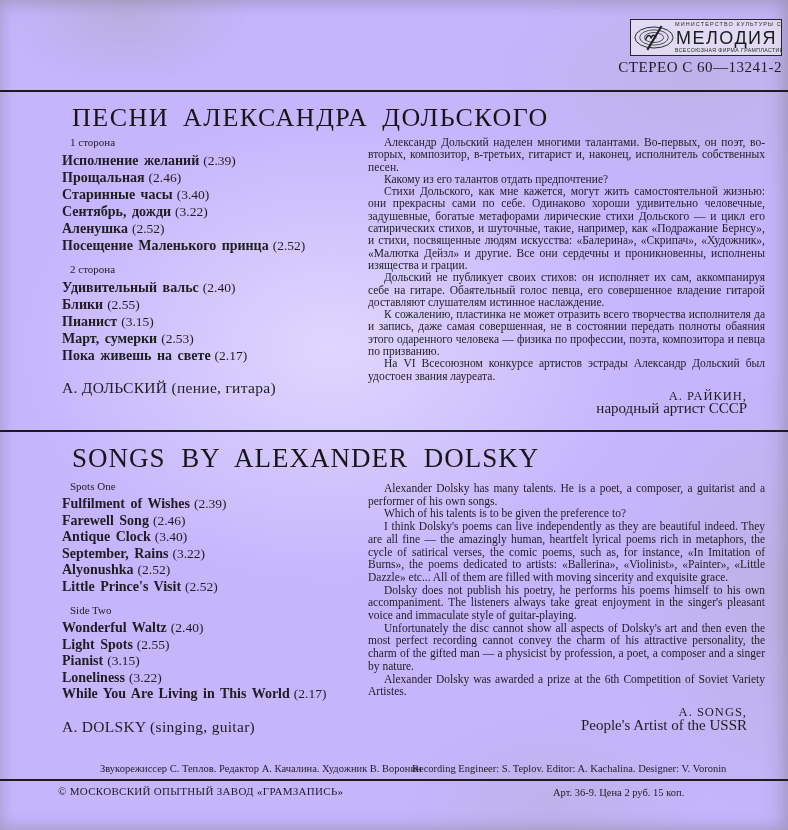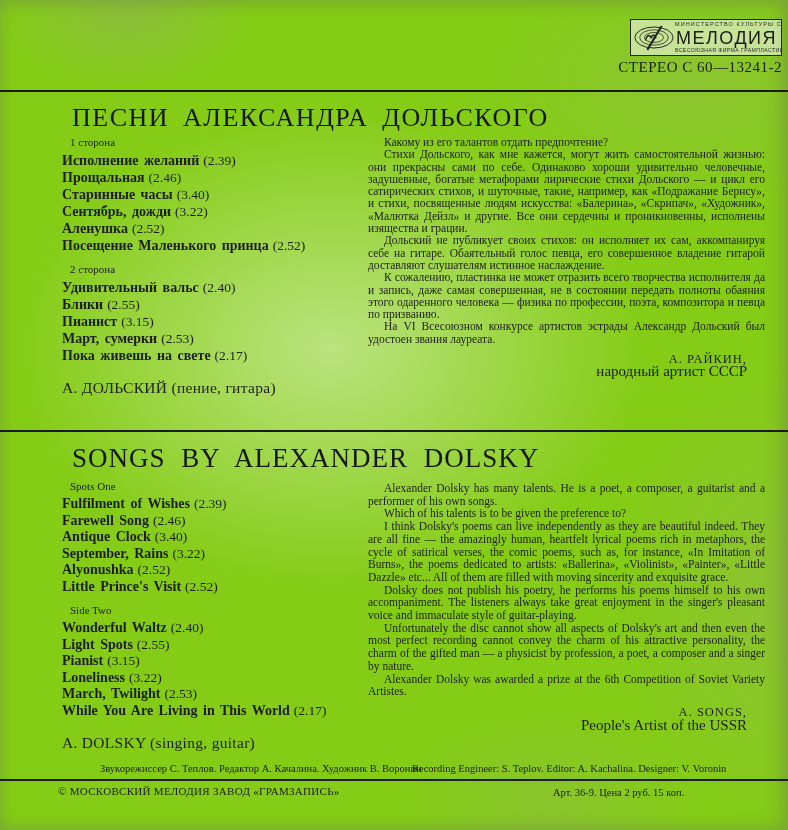--- a/index.html
+++ b/index.html
@@ -3,21 +3,21 @@
 <meta charset="utf-8">
 <style>
   html,body { margin:0; padding:0; }
   body {
     width:788px; height:830px;
     background:#b8b6af;
     font-family:"Liberation Serif", serif;
   }
   .sleeve {
     position:relative; width:788px; height:830px;
-    background:#84cc16; color:#1e1e1e; overflow:hidden;
+    background:#c4b5fd; color:#1e1e1e; overflow:hidden;
   }
   .texture {
     position:absolute; inset:0; pointer-events:none;
     background:
       radial-gradient(ellipse 300px 180px at 88% 10%, rgba(172,168,152,0.20), transparent 70%),
       radial-gradient(ellipse 240px 340px at 99% 72%, rgba(168,163,148,0.22), transparent 70%),
       radial-gradient(ellipse 180px 100px at 16% 2%, rgba(158,156,148,0.28), transparent 70%),
       radial-gradient(ellipse 220px 140px at 70% 97%, rgba(165,162,150,0.18), transparent 70%),
       radial-gradient(ellipse 420px 320px at 42% 42%, rgba(255,255,255,0.45), transparent 75%);
     box-shadow:
@@ -107,20 +107,21 @@
     <div class="side-label second">2 сторона</div>
     <div class="track"><span>Удивительный вальс</span><span class="time">(2.40)</span></div>
     <div class="track"><span>Блики</span><span class="time">(2.55)</span></div>
     <div class="track"><span>Пианист</span><span class="time">(3.15)</span></div>
     <div class="track"><span>Март, сумерки</span><span class="time">(2.53)</span></div>
     <div class="track"><span>Пока живешь на свете</span><span class="time">(2.17)</span></div>
     <div class="artist-credit">А. ДОЛЬСКИЙ (пение, гитара)</div>
   </div>
 
   <div class="liner" id="ru-text">
+    <p>Александр Дольский наделен многими талантами. Во-первых, он поэт, во-вторых, композитор, в-третьих, гитарист и, наконец, исполнитель собственных песен.</p>
     <p>Какому из его талантов отдать предпочтение?</p>
     <p>Стихи Дольского, как мне кажется, могут жить самостоятельной жизнью: они прекрасны сами по себе. Одинаково хороши удивительно человечные, задушевные, богатые метафорами лирические стихи Дольского — и цикл его сатирических стихов, и шуточные, такие, например, как «Подражание Бернсу», и стихи, посвященные людям искусства: «Балерина», «Скрипач», «Художник», «Малютка Дейзл» и другие. Все они сердечны и проникновенны, исполнены изящества и грации.</p>
     <p>Дольский не публикует своих стихов: он исполняет их сам, аккомпанируя себе на гитаре. Обаятельный голос певца, его совершенное владение гитарой доставляют слушателям истинное наслаждение.</p>
     <p>К сожалению, пластинка не может отразить всего творчества исполнителя да и запись, даже самая совершенная, не в состоянии передать полноты обаяния этого одаренного человека — физика по профессии, поэта, композитора и певца по призванию.</p>
     <p>На VI Всесоюзном конкурсе артистов эстрады Александр Дольский был удостоен звания лауреата.</p>
     <div class="signature">
       <div class="sig-name">А. РАЙКИН,</div>
       <div class="sig-title">народный артист СССР</div>
     </div>
   </div>
@@ -135,36 +136,35 @@
     <div class="track"><span>Farewell Song</span><span class="time">(2.46)</span></div>
     <div class="track"><span>Antique Clock</span><span class="time">(3.40)</span></div>
     <div class="track"><span>September, Rains</span><span class="time">(3.22)</span></div>
     <div class="track"><span>Alyonushka</span><span class="time">(2.52)</span></div>
     <div class="track"><span>Little Prince's Visit</span><span class="time">(2.52)</span></div>
     <div class="side-label second">Side Two</div>
     <div class="track"><span>Wonderful Waltz</span><span class="time">(2.40)</span></div>
     <div class="track"><span>Light Spots</span><span class="time">(2.55)</span></div>
     <div class="track"><span>Pianist</span><span class="time">(3.15)</span></div>
     <div class="track"><span>Loneliness</span><span class="time">(3.22)</span></div>
-    <div class="track"><span>March, Twilight</span><span class="time">(2.53)</span></div>
     <div class="track"><span>While You Are Living in This World</span><span class="time">(2.17)</span></div>
     <div class="artist-credit">A. DOLSKY (singing, guitar)</div>
   </div>
 
   <div class="liner" id="en-text">
     <p>Alexander Dolsky has many talents. He is a poet, a composer, a guitarist and a performer of his own songs.</p>
     <p>Which of his talents is to be given the preference to?</p>
     <p>I think Dolsky's poems can live independently as they are beautiful indeed. They are all fine — the amazingly human, heartfelt lyrical poems rich in metaphors, the cycle of satirical verses, the comic poems, such as, for instance, «In Imitation of Burns», the poems dedicated to artists: «Ballerina», «Violinist», «Painter», «Little Dazzle» etc... All of them are filled with moving sincerity and exquisite grace.</p>
     <p>Dolsky does not publish his poetry, he performs his poems himself to his own accompaniment. The listeners always take great enjoyment in the singer's pleasant voice and immaculate style of guitar-playing.</p>
     <p>Unfortunately the disc cannot show all aspects of Dolsky's art and then even the most perfect recording cannot convey the charm of his attractive personality, the charm of the gifted man — a physicist by profession, a poet, a composer and a singer by nature.</p>
     <p>Alexander Dolsky was awarded a prize at the 6th Competition of Soviet Variety Artistes.</p>
     <div class="signature">
       <div class="sig-name">A. SONGS,</div>
       <div class="sig-title">People's Artist of the USSR</div>
     </div>
   </div>
 
   <div class="credits" id="credits-ru">Звукорежиссер С. Теплов. Редактор А. Качалина. Художник В. Воронин</div>
   <div class="credits" id="credits-en">Recording Engineer: S. Teplov. Editor: A. Kachalina. Designer: V. Voronin</div>
   <div class="rule" id="rule3"></div>
-  <div class="copyright">© МОСКОВСКИЙ МЕЛОДИЯ ЗАВОД «ГРАМЗАПИСЬ»</div>
+  <div class="copyright">© МОСКОВСКИЙ ОПЫТНЫЙ ЗАВОД «ГРАМЗАПИСЬ»</div>
   <div class="price">Арт. 36-9. Цена 2 руб. 15 коп.</div>
 </div>
 
 </body></html>

